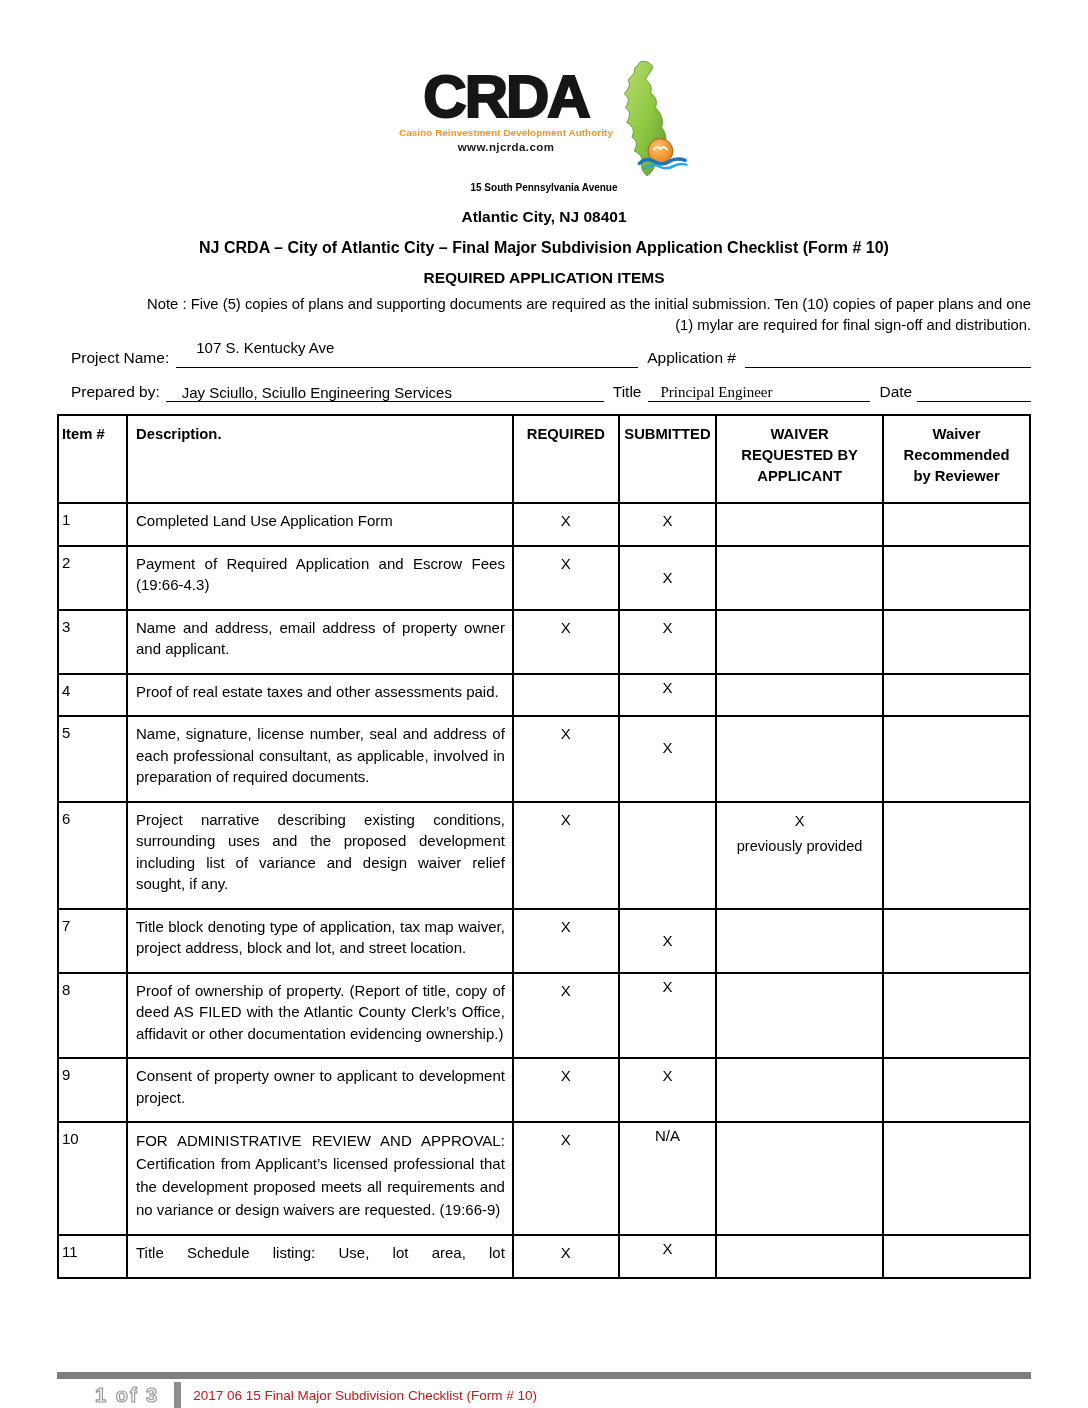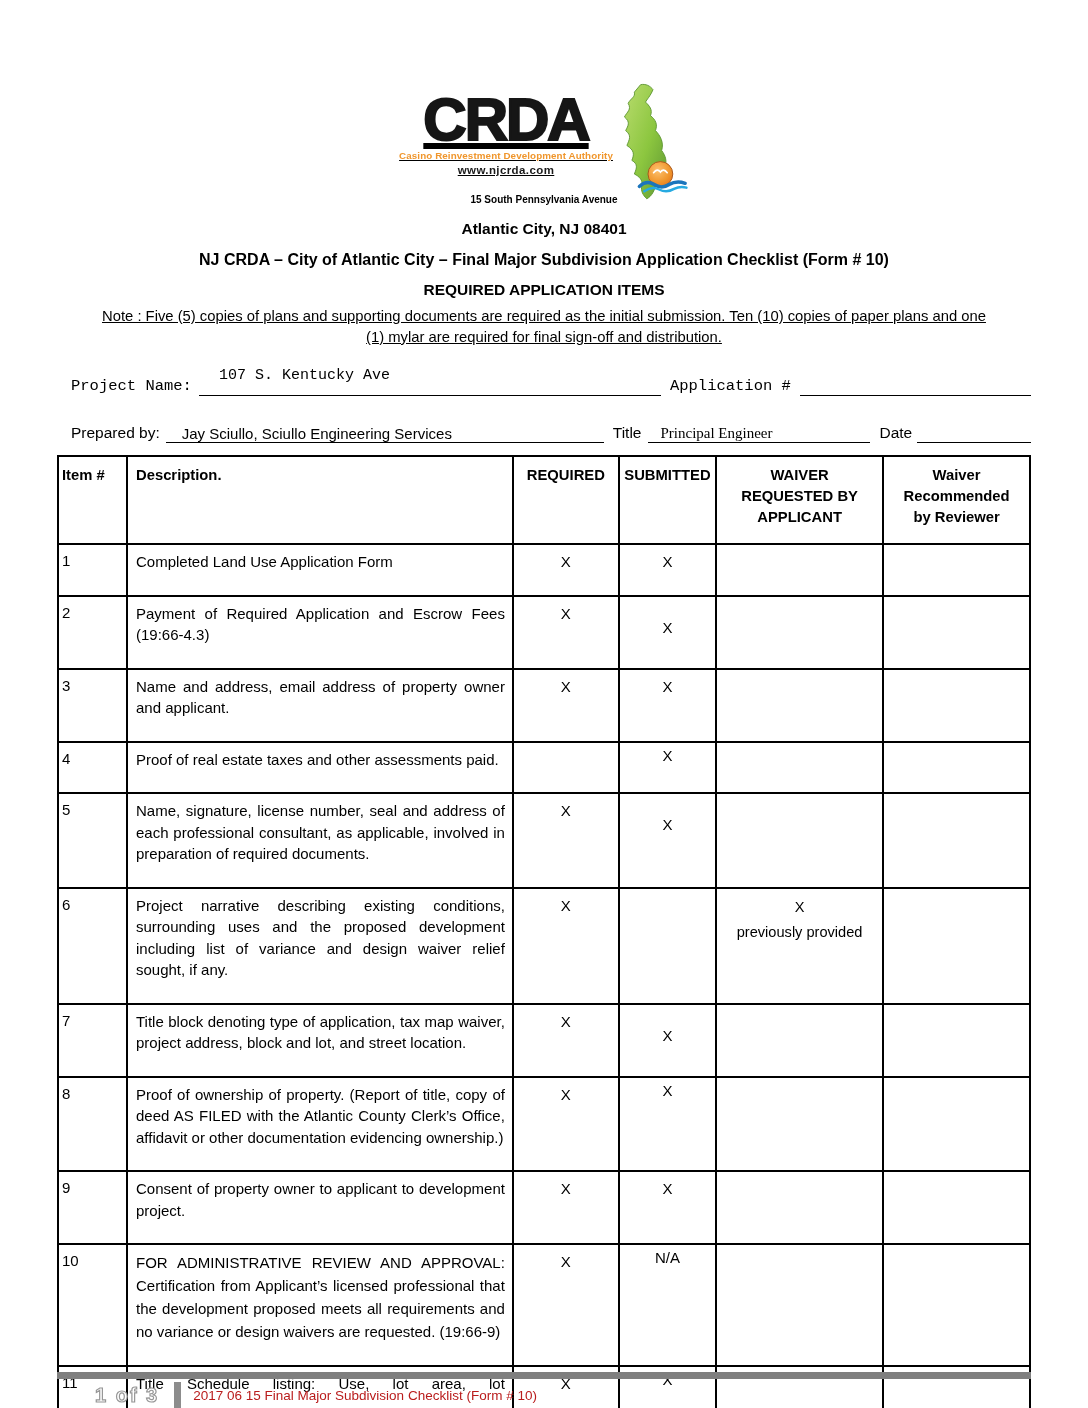--- a/index.html
+++ b/index.html
@@ -16,45 +16,45 @@
   *{box-sizing:border-box;}
   html,body{margin:0;padding:0;background:#ffffff;}
   body{
     width:1088px;height:1408px;
     font-family:"Liberation Sans", sans-serif;
     color:#000;
   }
   .page{position:relative;width:1088px;height:1408px;padding:0 57px;overflow:hidden;}
 
   
-  .logo-wrap{display:flex;justify-content:center;align-items:flex-start;margin:8px auto;padding-top:73px;height:178px;text-decoration:underline;}
+  .logo-wrap{display:flex;justify-content:center;align-items:flex-start;margin:0 auto;padding-top:58px;height:178px;}
   .logo-text{margin-top:10px;text-align:center;}
   .crda-acronym{
     font-size:60px;font-weight:bold;letter-spacing:-2px;line-height:58px;
     color:#161616;-webkit-text-stroke:2.2px #161616;
   }
   .crda-tagline{
     color:var(--brand-orange);font-weight:bold;font-size:9.8px;letter-spacing:.1px;
     margin-top:1px;white-space:nowrap;
   }
   .crda-web{font-weight:bold;font-size:11.5px;margin-top:3px;letter-spacing:.4px;color:#1a1a1a;}
   .nj-svg{margin-left:-6px;margin-top:0;}
 
   
   .hline{text-align:center;font-weight:bold;}
   .addr1{font-size:10px;margin-top:4px;}
   .addr2{font-size:15.5px;margin-top:15px;}
   .doc-title{font-size:16px;margin-top:13px;}
   .doc-sub{font-size:15.5px;margin-top:12px;}
-  .note{margin-top:7px;font-size:14.8px;line-height:21px;text-align:center;font-weight:normal;text-decoration:underline;}
+  .note{margin-top:7px;font-size:14.8px;line-height:21px;text-align:right;font-weight:normal;}
 
   
   .field-row{display:flex;align-items:flex-end;font-size:15.5px;}
-  .project-row{margin-top:25px;font-family:Liberation Mono, monospace;}
-  .prepared-row{margin-top:24px;}
+  .project-row{margin-top:9px;}
+  .prepared-row{margin-top:11px;}
   .flabel{white-space:nowrap;padding-bottom:1px;}
   .indent{margin-left:14px;}
   .fill-line{
     display:inline-flex;align-items:flex-end;position:relative;
     border-bottom:1.5px solid #000;height:23px;font-size:15px;
   }
   .fl-project{width:462px;margin-left:7px;}
   .fl-app{flex:1;margin-left:9px;}
   .fl-prepared{width:438px;margin-left:6px;padding-left:16px;}
   .fl-title{width:222px;margin-left:7px;padding-left:12px;font-family:Liberation Serif, serif;}
@@ -66,21 +66,21 @@
   table.checklist{width:100%;border-collapse:collapse;margin-top:12px;table-layout:fixed;}
   .checklist th,.checklist td{border:2px solid #000;vertical-align:top;}
   .checklist th{
     font-size:14.8px;font-weight:bold;height:88px;padding-top:8px;
     line-height:21px;white-space:pre-line;text-align:center;
   }
   th.c-item{text-align:left;padding-left:3px;}
   th.c-desc{text-align:left;padding-left:8px;}
   .checklist td{font-size:15px;padding:6px 4px;line-height:20px;}
   td.c-item{padding-left:3px;}
-  td.c-desc{text-align:justify;padding:6px 7px 22px 8px;line-height:21.5px;}
+  td.c-desc{text-align:justify;padding:6px 7px 13px 8px;line-height:21.5px;}
   td.c-req,td.c-sub,td.c-wrec{text-align:center;padding-top:7px;}
   td.c-wreq{text-align:center;white-space:pre-line;font-size:14.6px;line-height:25px;padding-top:6px;}
   tbody tr:nth-child(2) td.c-sub,
   tbody tr:nth-child(5) td.c-sub,
   tbody tr:nth-child(7) td.c-sub{padding-top:21px;}
   tbody tr:nth-child(4) td.c-sub,
   tbody tr:nth-child(8) td.c-sub,
   tbody tr:nth-child(10) td.c-sub,
   tbody tr:nth-child(11) td.c-sub{padding-top:3px;}
   tbody tr:nth-child(10) td.c-desc{line-height:23px;}

